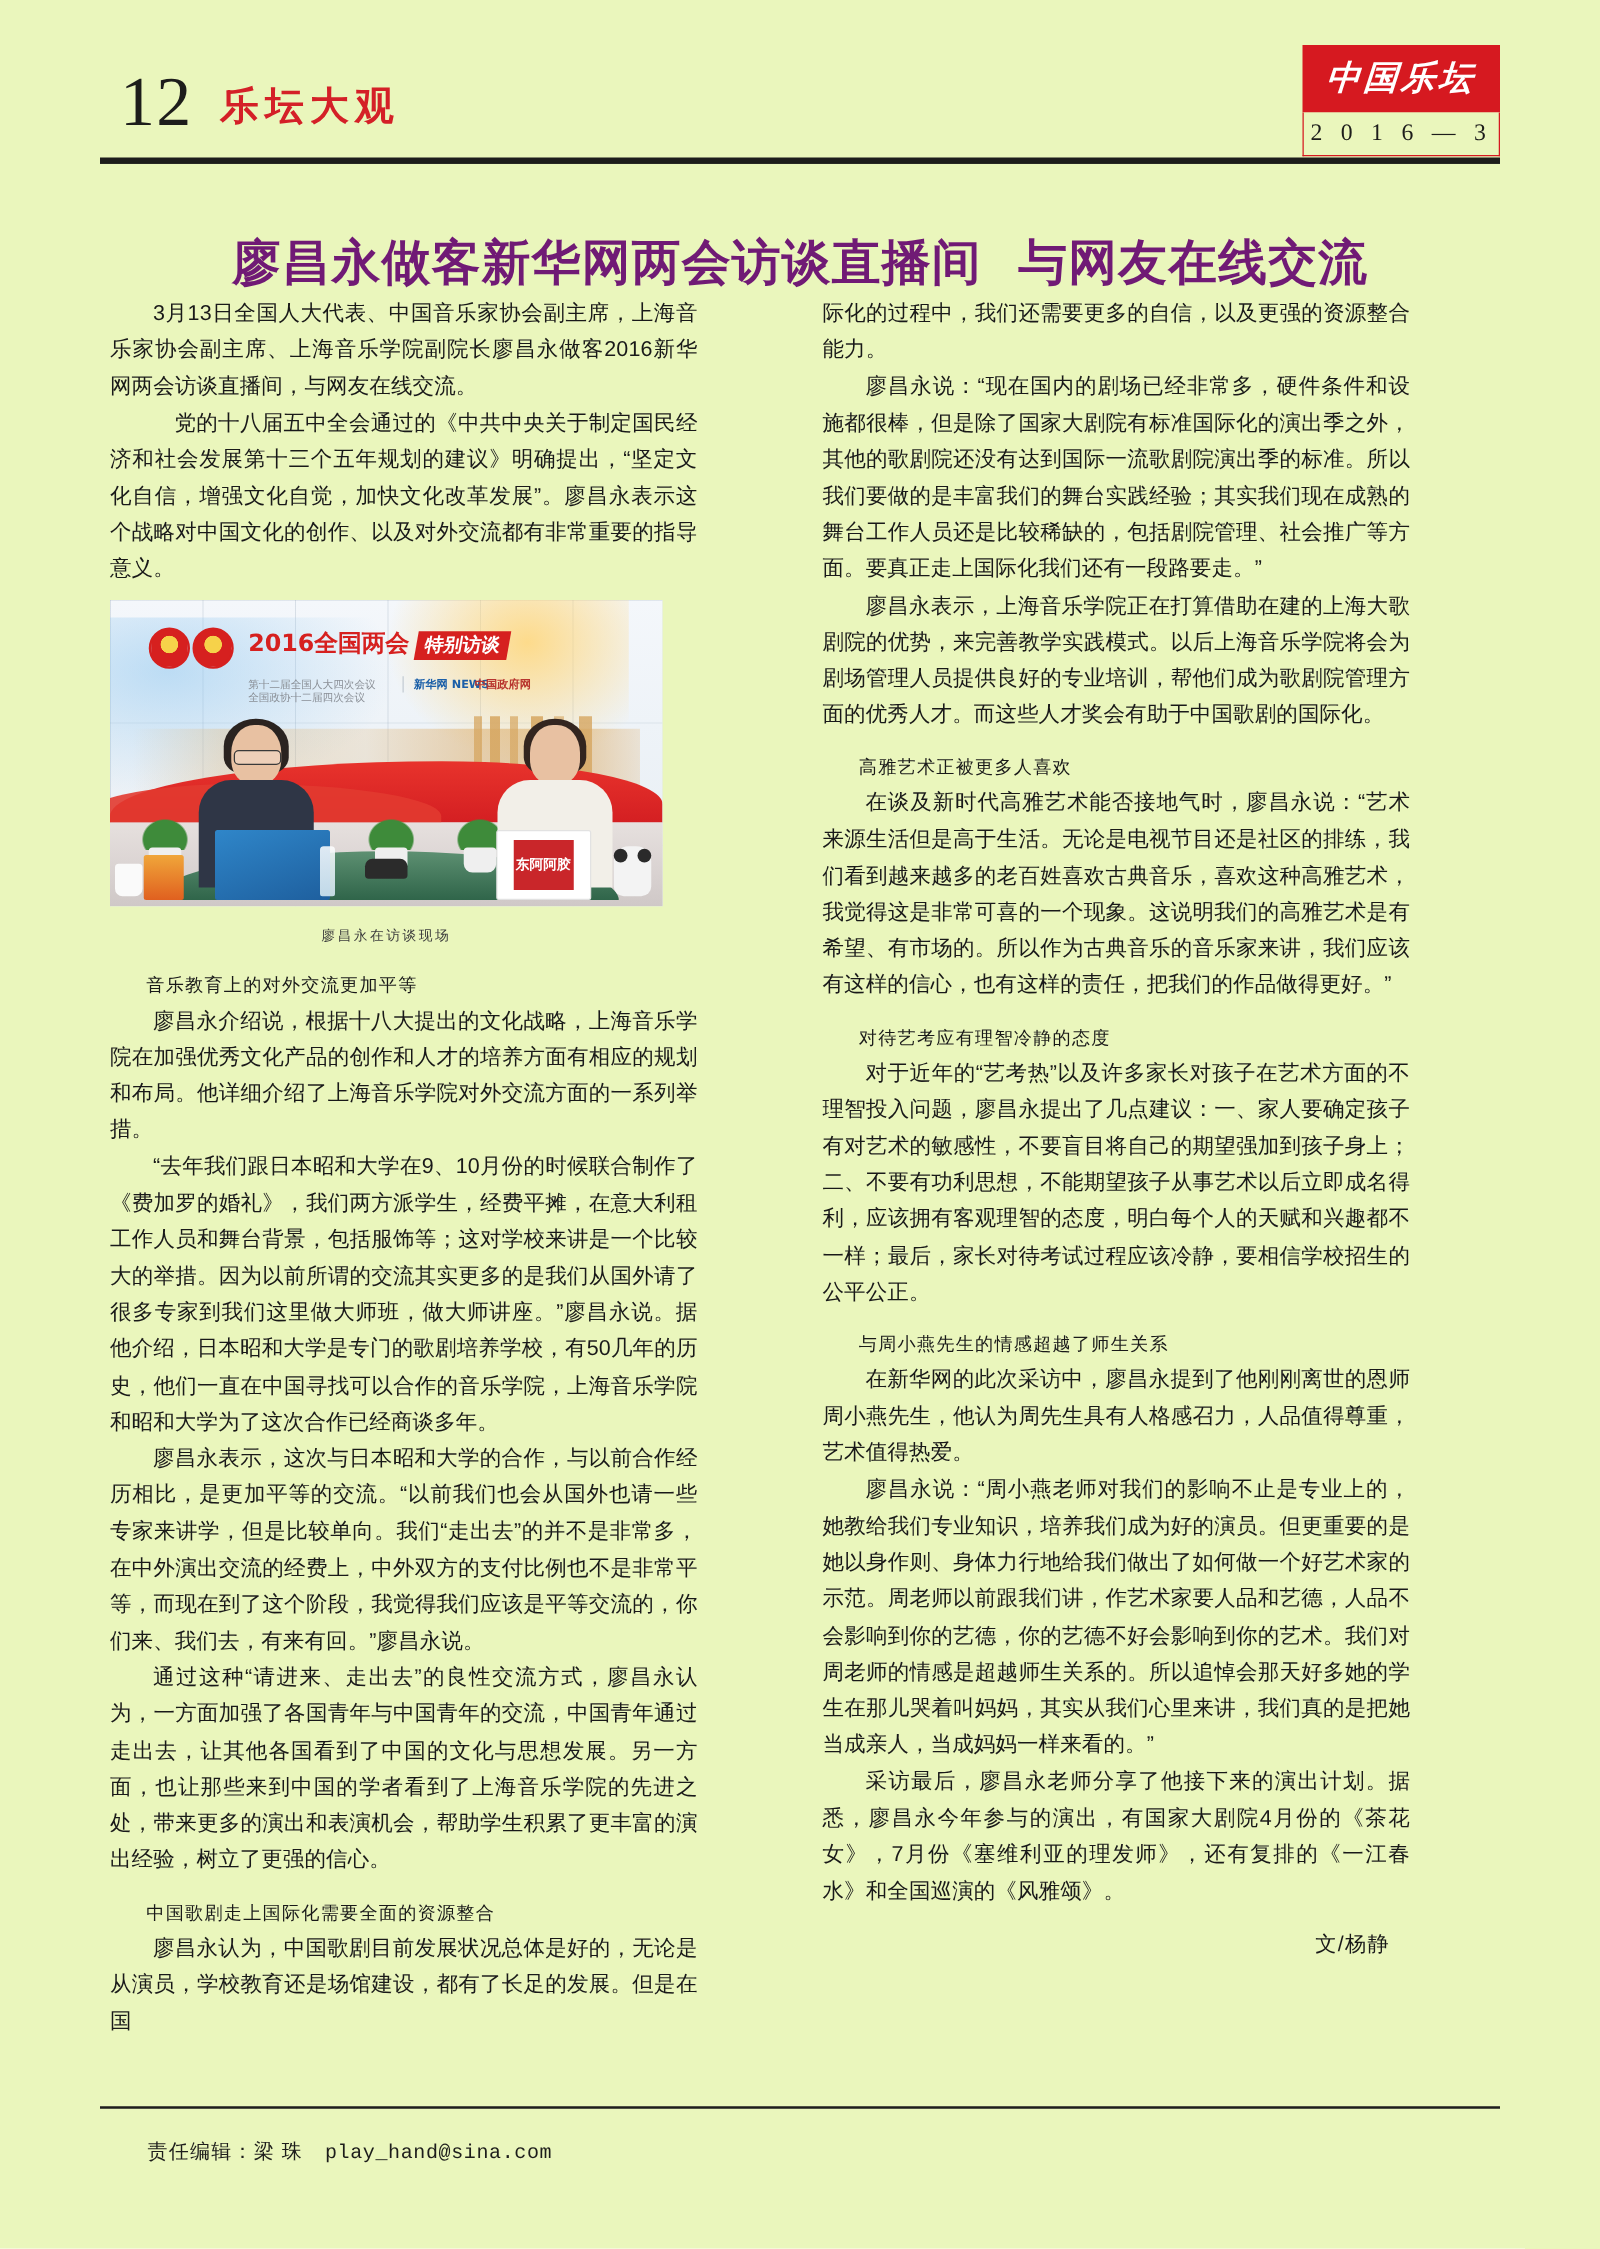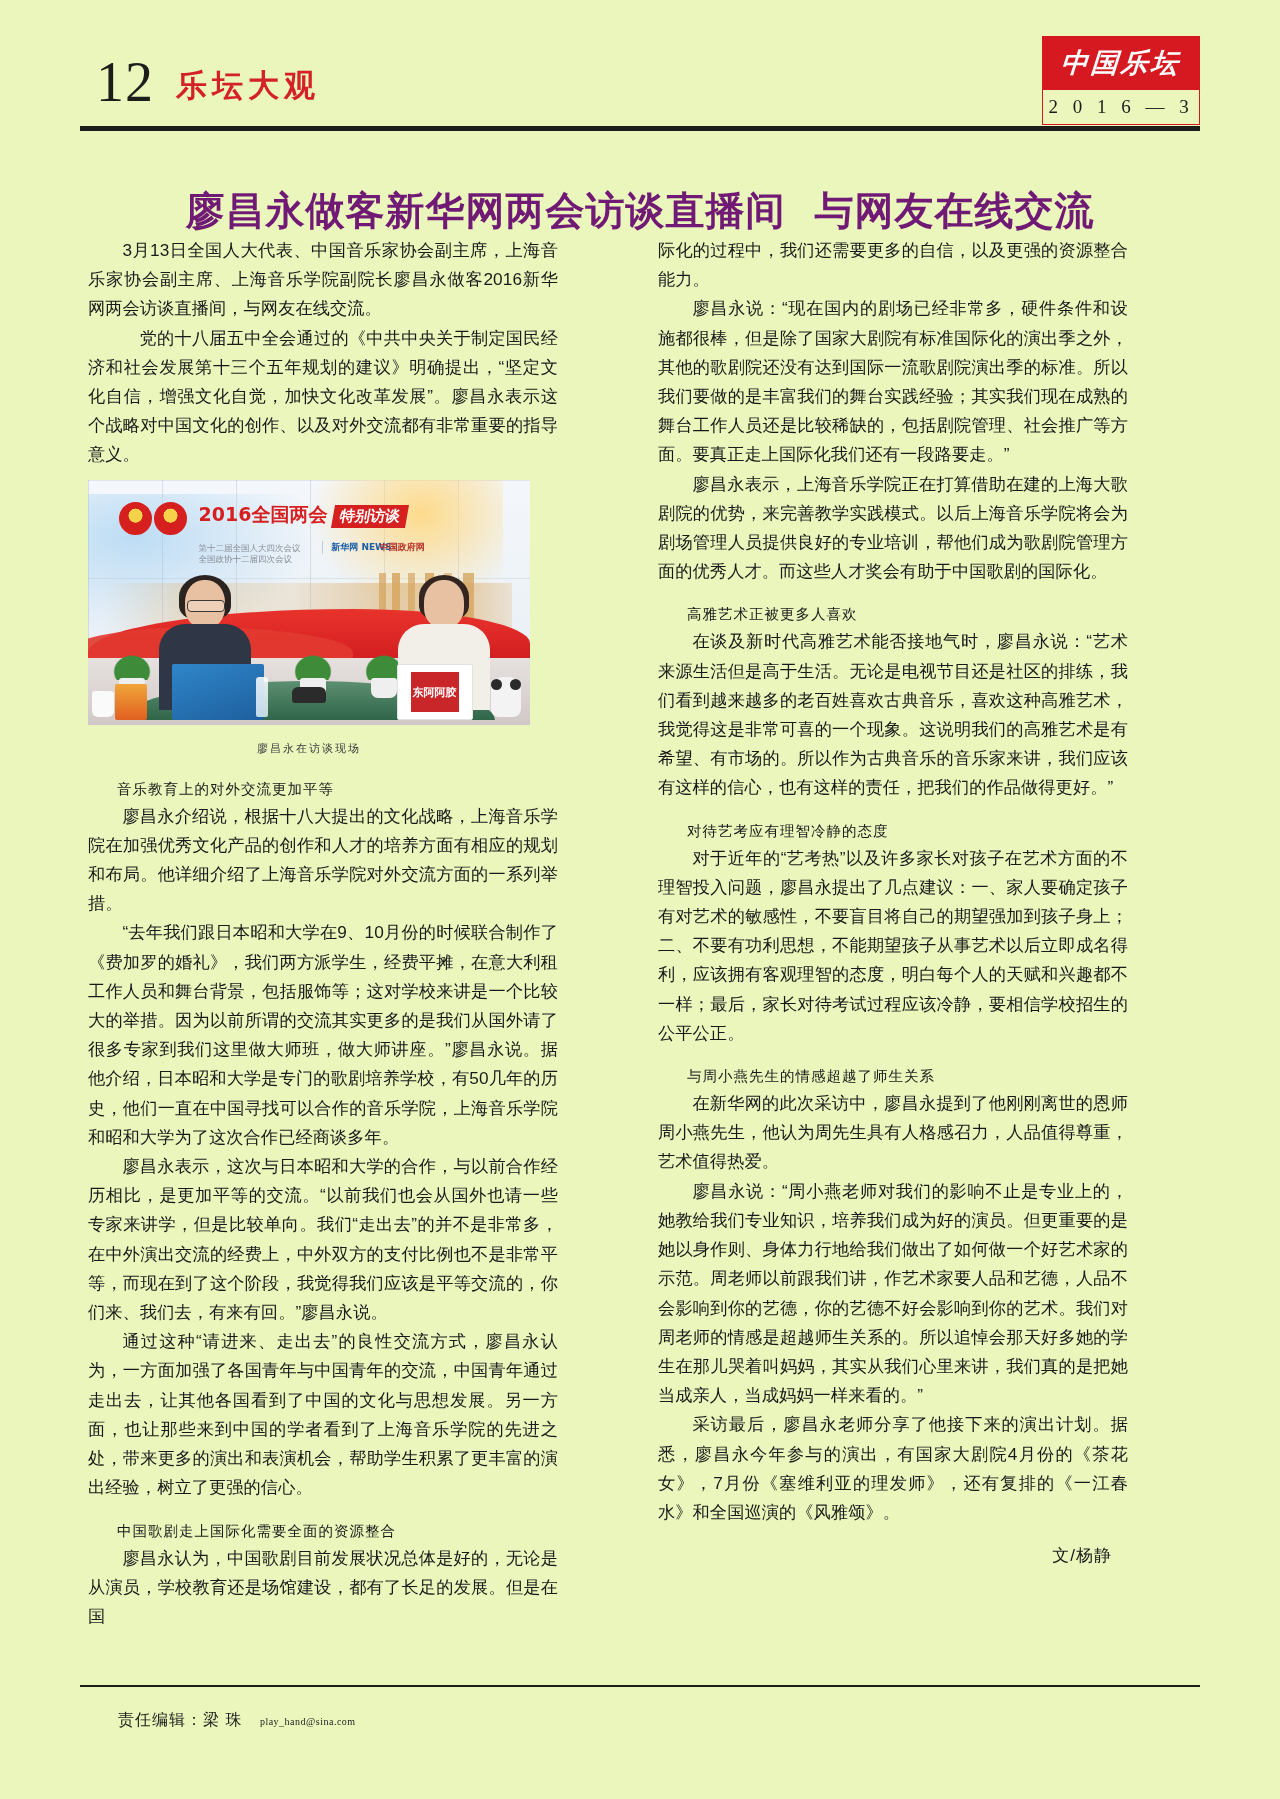--- a/index.html
+++ b/index.html
@@ -406,22 +406,22 @@
     position: absolute;
     left: 118px;
     bottom: 66px;
     font-family: "Liberation Sans", "DejaVu Sans", sans-serif;
     font-size: 16px;
     line-height: 22px;
     color: #1d1d1b;
     letter-spacing: 1px;
   }
   .footer .mail {
-    font-family: Liberation Serif, serif;
-    font-size: 10px;
+    font-family: Liberation Mono, monospace;
+    font-size: 16px;
     letter-spacing: 0.5px;
     margin-left: 12px;
     text-align: center;
   }
 </style>
 </head>
 <body>
 
 <div class="page">
 

